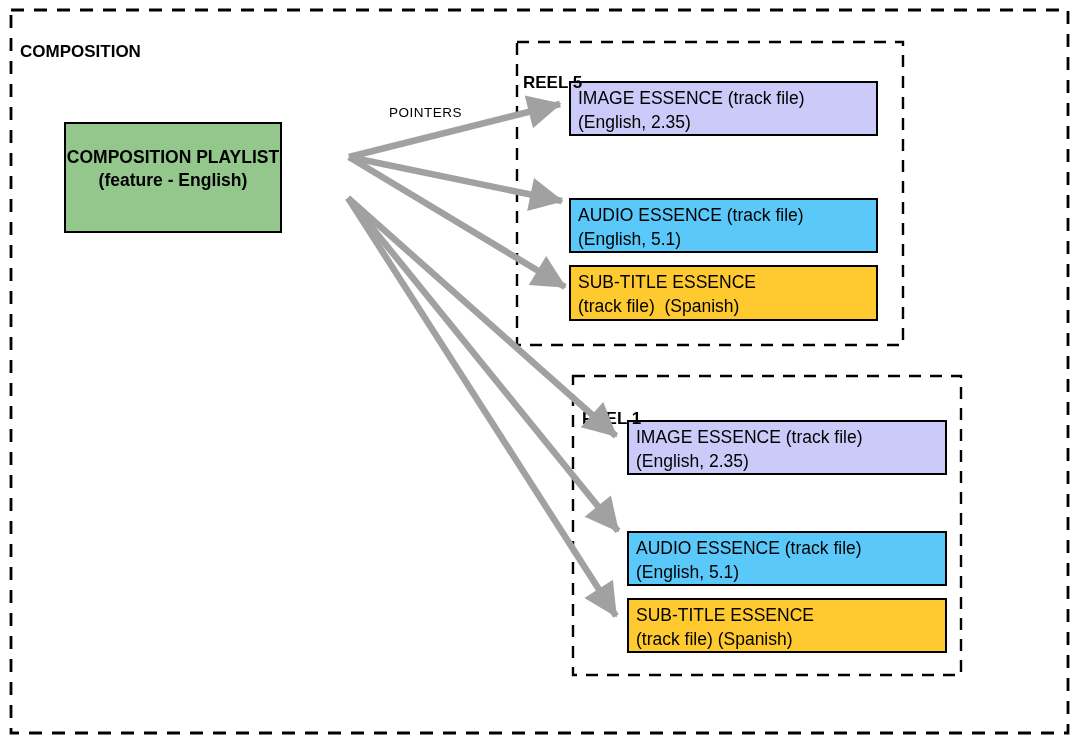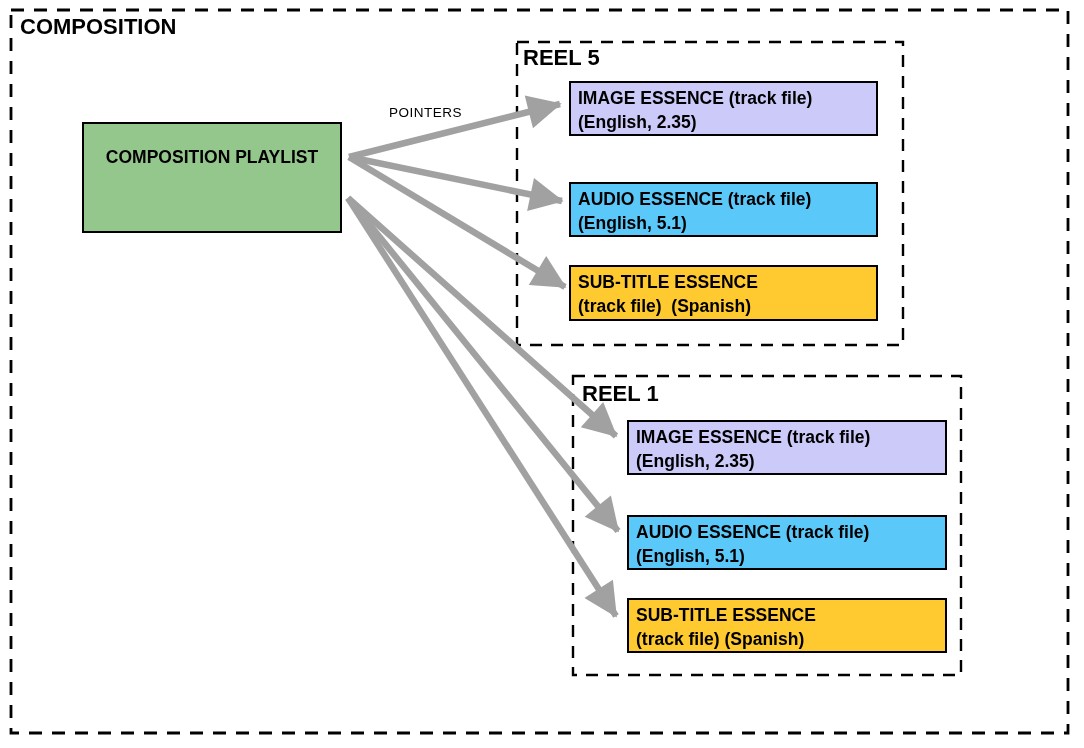--- a/index.html
+++ b/index.html
@@ -35,60 +35,61 @@
     position: absolute;
     left: 58px; right: -11px; top: 13px; bottom: -14px;
     background: var(--shadow-gray, #E8E8E8);
     z-index: -1;
   }
   .ebox {
     position: absolute;
     box-sizing: border-box;
     border: 2px solid var(--border-black, #000);
     padding: 3px 6px 0 7px;
-    font-weight: bold;
+    font-weight: normal;
     font-size: 17.5px;
     line-height: 24px;
     color: #000;
   }
   .ebox::after {
     content: "";
     position: absolute;
     left: 13px; right: 15px; bottom: -13px; height: 13px;
     background: var(--shadow-gray, #E8E8E8);
     z-index: -1;
   }
   .ebox .sub { white-space: pre-wrap; }
   .bg-lavender { background: var(--image-lavender, #CBCAF9); }
-  .bg-blue     { background: var(--audio-blue, #5BC8FA); }
+  .bg-blue     { background: var(--audio-blue, #5BC8FA); margin-top: 16px; }
   .bg-gold     { background: var(--subtitle-gold, #FFCA30); padding-left: 7px; }
   
   .lbl {
     position: absolute;
     color: #000;
     white-space: nowrap;
   }
-  .lbl.bold { font-weight: bold; font-size: 22px; }
+  .lbl.bold { font-weight: bold; font-size: 17px; margin-top: 28px; }
   .lbl.plain { font-weight: normal; font-size: 13.5px; letter-spacing: 0.5px; }
   
   svg.overlay {
     position: absolute;
     left: 0; top: 0;
     width: 1084px;
     height: 748px;
     pointer-events: none;
   }
 </style>
 </head>
 <body>
 
 <div class="canvas">
 
-  <div class="node playlist" style="left:82px; top:122px; width:260px; height:111px;">
+  <div class="node playlist" style="left:64px; top:122px; width:218px; height:111px;">
     <div>COMPOSITION PLAYLIST</div>
+    <div>(feature - English)</div>
   </div>
 
   <div class="ebox bg-lavender" style="left:569px; top:81px; width:309px; height:55px;">
     <div>IMAGE ESSENCE (track file)</div>
     <div class="sub">(English, 2.35)</div>
   </div>
   <div class="ebox bg-blue" style="left:569px; top:182px; width:309px; height:55px;">
     <div>AUDIO ESSENCE (track file)</div>
     <div class="sub">(English, 5.1)</div>
   </div>

